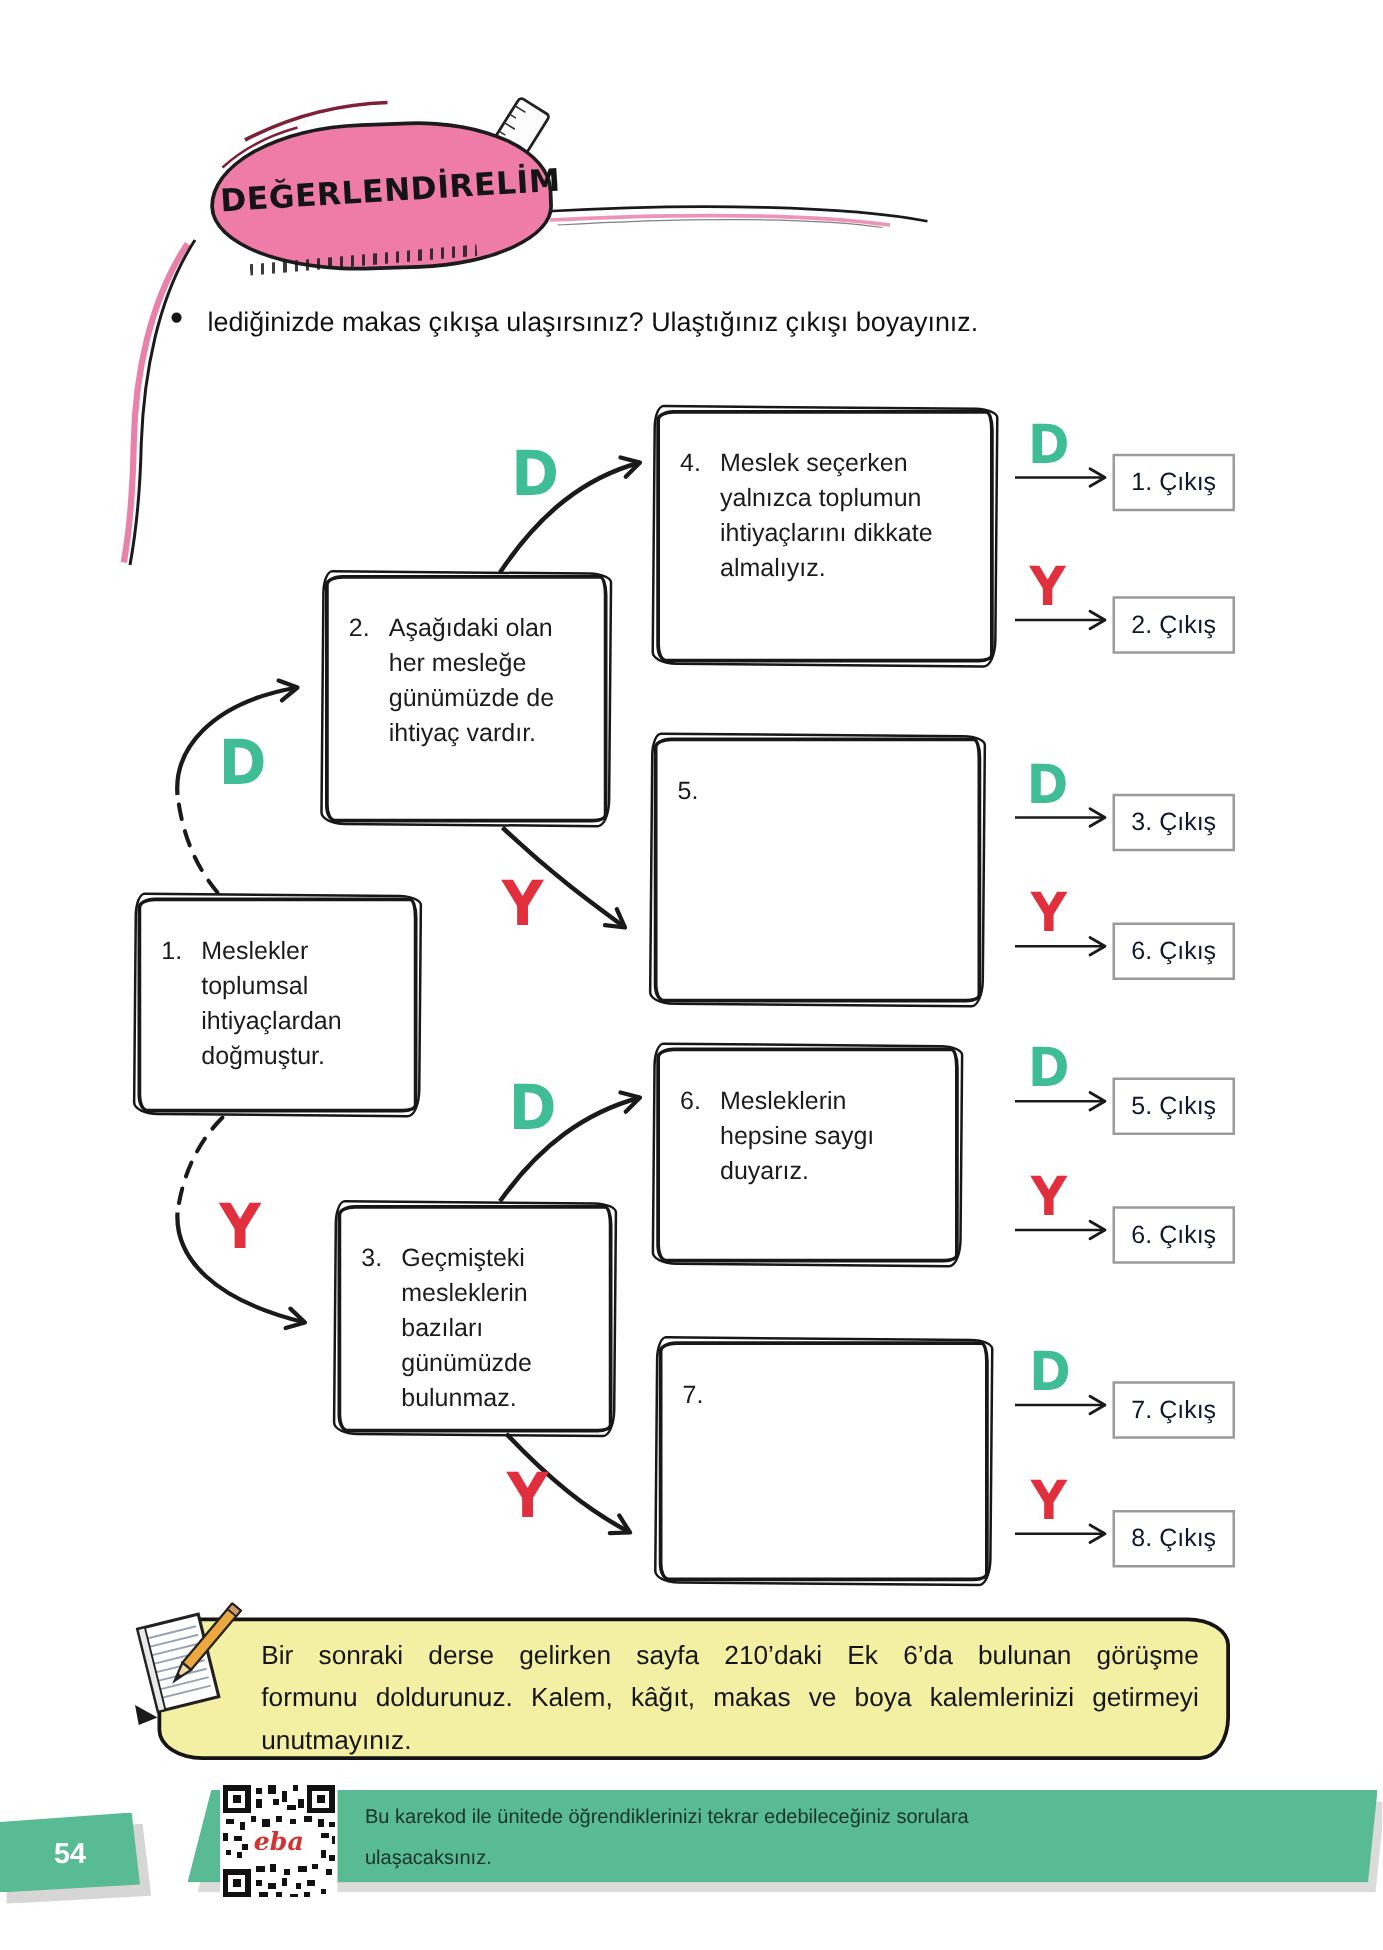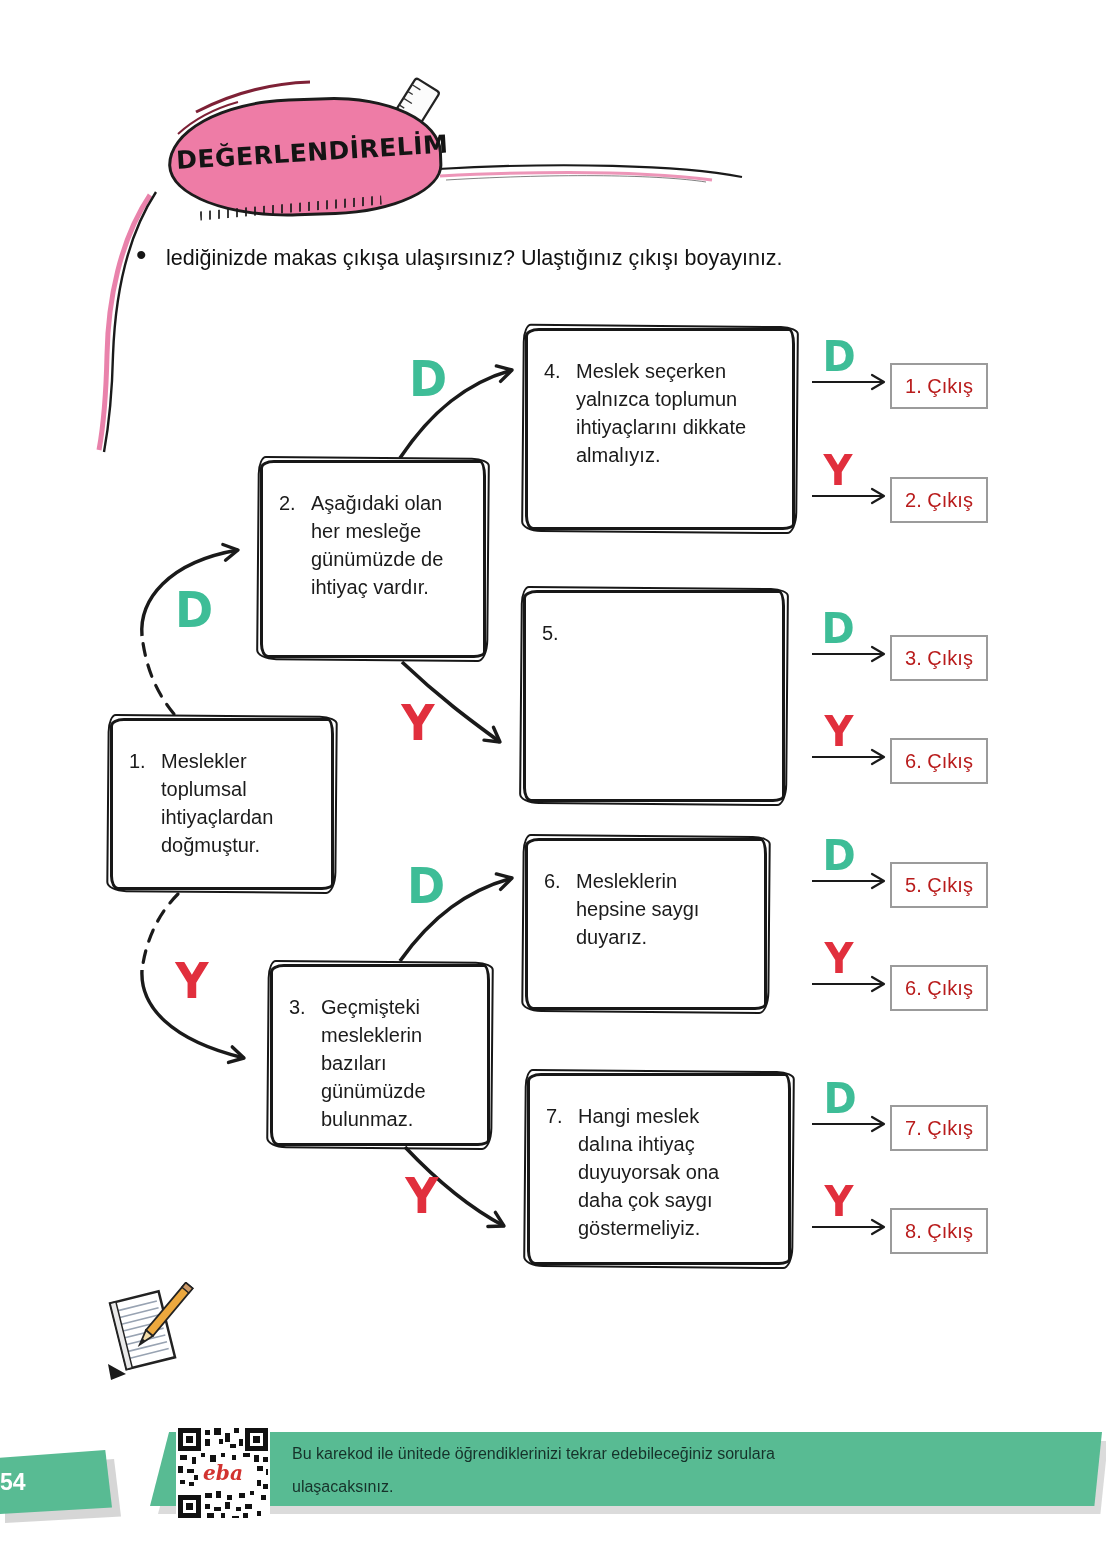--- a/index.html
+++ b/index.html
@@ -30,21 +30,21 @@
 .sbox{position:absolute;background:#fff;border:3px solid #171717;
   border-radius:14px 6px 12px 8px/8px 16px 6px 14px;z-index:2}
 .sbox::before{content:"";position:absolute;inset:-6px;border:2px solid #171717;
   border-radius:8px 18px 10px 20px/18px 8px 22px 10px;transform:rotate(.5deg);pointer-events:none}
 .sbox .inner{display:flex;gap:8px;padding:26px 10px 0 16px;font-size:20px;line-height:28px;color:#1b1b1b}
 .sbox .num{flex:0 0 auto;min-width:24px}
 .sbox .txt{white-space:pre-line}
 
 
 .exit{position:absolute;width:98px;height:46px;background:#fff;border:2px solid #9b9b9b;
-  display:flex;align-items:center;justify-content:center;font-size:20px;color:#b91c1c;z-index:2;cursor:pointer}
+  display:flex;align-items:center;justify-content:center;font-size:20px;color:#0f172a;z-index:2;cursor:pointer}
 
 
 .dy{position:absolute;font-family:"DejaVu Sans",sans-serif;font-weight:800;z-index:2;
   line-height:1;transform:scaleY(1.08);width:44px;text-align:center}
 .dy.t{color:var(--c-true,#3ebd97)}
 .dy.f{color:var(--c-false,#e12f3d)}
 .dy.lg{font-size:46px}
 .dy.sm{font-size:40px}
 
 
@@ -59,21 +59,21 @@
 
 #banner-shadow{position:absolute;left:158px;top:1441px;width:950px;height:73px;background:#d2d2d2;
   clip-path:polygon(2% 0,100% 0,99.2% 100%,0 100%);z-index:1;opacity:.8}
 #footer-banner{position:absolute;left:150px;top:1432px;width:952px;height:74px;
   background:var(--c-green,#58bb93);clip-path:polygon(2% 0,100% 0,99.2% 100%,0 100%);
   padding:5px 20px 0 142px;z-index:2}
 .fline{font-size:16px;line-height:33px;color:#16322a}
 #tab-shadow{position:absolute;left:5px;top:1459px;width:116px;height:64px;background:#cfcfcf;
   clip-path:polygon(0 12%,94% 0,100% 90%,0 100%);z-index:1;opacity:.85}
 #page-tab{position:absolute;left:0;top:1450px;width:112px;height:64px;background:var(--c-green,#58bb93);
-  clip-path:polygon(0 12%,94% 0,100% 90%,0 100%);display:flex;align-items:center;
+  clip-path:polygon(0 12%,94% 0,100% 90%,0 100%);display:flex;align-items:center;justify-content:center;
   color:#fff;font-size:23px;font-weight:bold;z-index:2}
 #qr{position:absolute;left:176px;top:1424px;z-index:3}
 </style>
 </head>
 <body>
 
 <div id="page">
 
   <svg id="deco" width="1106" height="1560" viewBox="0 0 1106 1560">
     <defs>
@@ -183,25 +183,20 @@
     <div class="inner">
         <span class="num">6.</span>
         <span class="txt">Mesleklerin
 hepsine saygı
 duyarız.</span>
       </div>
   </div>
   <div class="sbox" style="left:527px;top:1073px;width:264px;height:192px">
     <div class="inner">
         <span class="num">7.</span>
-        <span class="txt">Hangi meslek
-dalına ihtiyaç
-duyuyorsak ona
-daha çok saygı
-göstermeliyiz.</span>
       </div>
   </div>
 
   <span class="dy t lg" style="left:172px;top:587px">D</span>
   <span class="dy f lg" style="left:170px;top:958px">Y</span>
   <span class="dy t lg" style="left:406px;top:356px">D</span>
   <span class="dy f lg" style="left:396px;top:700px">Y</span>
   <span class="dy t lg" style="left:404px;top:863px">D</span>
   <span class="dy f lg" style="left:400px;top:1173px">Y</span>
 
@@ -216,20 +211,25 @@
 
   <div class="exit" style="left:890px;top:363px">1. Çıkış</div>
   <div class="exit" style="left:890px;top:477px">2. Çıkış</div>
   <div class="exit" style="left:890px;top:635px">3. Çıkış</div>
   <div class="exit" style="left:890px;top:738px">6. Çıkış</div>
   <div class="exit" style="left:890px;top:862px">5. Çıkış</div>
   <div class="exit" style="left:890px;top:965px">6. Çıkış</div>
   <div class="exit" style="left:890px;top:1105px">7. Çıkış</div>
   <div class="exit" style="left:890px;top:1208px">8. Çıkış</div>
 
+  <div id="note">
+    <div class="note-line j">Bir sonraki derse gelirken sayfa 210’daki Ek 6’da bulunan görüşme</div>
+    <div class="note-line j">formunu doldurunuz. Kalem, kâğıt, makas ve boya kalemlerinizi getirmeyi</div>
+    <div class="note-line">unutmayınız.</div>
+  </div>
   <svg id="note-icon" width="92" height="100" viewBox="0 0 92 100">
     <g transform="rotate(-14 42 50)">
       <rect x="16" y="14" width="50" height="68" fill="#fff" stroke="#222" stroke-width="2.5"></rect>
       <g stroke="#98a3b2" stroke-width="1.6">
         <line x1="20" y1="23" x2="62" y2="23"></line>
           <line x1="20" y1="30" x2="62" y2="30"></line>
         <line x1="20" y1="37" x2="62" y2="37"></line>
           <line x1="20" y1="44" x2="62" y2="44"></line>
         <line x1="20" y1="51" x2="62" y2="51"></line>
           <line x1="20" y1="58" x2="62" y2="58"></line>

